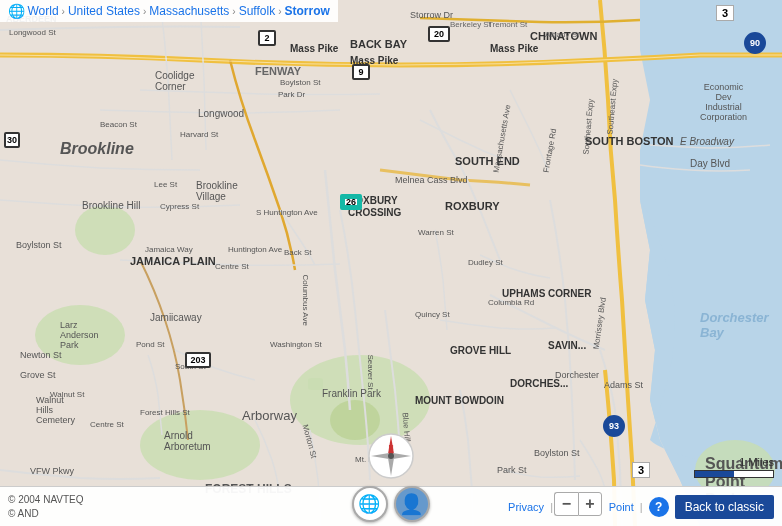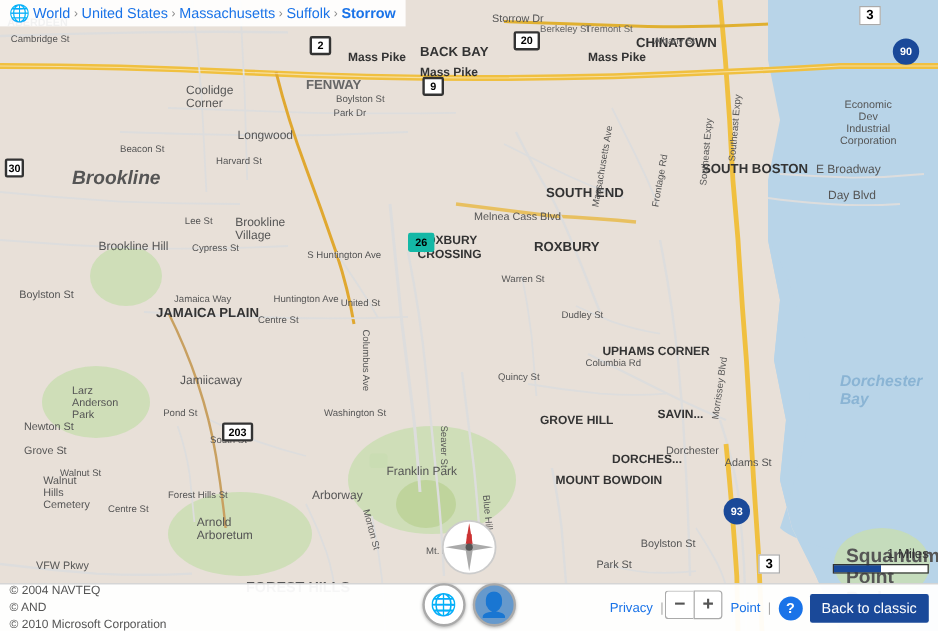--- a/index.html
+++ b/index.html
@@ -328,56 +328,56 @@
   <div style="position:absolute;top:140px;left:60px;font-size:16px;font-weight:bold;color:#555;z-index:5;pointer-events:none;font-style:italic;">Brookline</div>
   <div style="position:absolute;top:155px;left:455px;font-size:11px;font-weight:bold;color:#333;z-index:5;pointer-events:none;">SOUTH END</div>
   <div style="position:absolute;top:195px;left:348px;font-size:10px;font-weight:bold;color:#333;z-index:5;pointer-events:none;line-height:1.2;">ROXBURY<br>CROSSING</div>
   <div style="position:absolute;top:200px;left:445px;font-size:11px;font-weight:bold;color:#333;z-index:5;pointer-events:none;">ROXBURY</div>
   <div style="position:absolute;top:65px;left:255px;font-size:11px;font-weight:bold;color:#666;z-index:5;pointer-events:none;">FENWAY</div>
   <div style="position:absolute;top:255px;left:130px;font-size:11px;font-weight:bold;color:#333;z-index:5;pointer-events:none;">JAMAICA PLAIN</div>
   <div style="position:absolute;top:288px;left:502px;font-size:10px;font-weight:bold;color:#333;z-index:5;pointer-events:none;">UPHAMS CORNER</div>
   <div style="position:absolute;top:345px;left:450px;font-size:10px;font-weight:bold;color:#333;z-index:5;pointer-events:none;">GROVE HILL</div>
   <div style="position:absolute;top:378px;left:510px;font-size:10px;font-weight:bold;color:#333;z-index:5;pointer-events:none;">DORCHES...</div>
   <div style="position:absolute;top:340px;left:548px;font-size:10px;font-weight:bold;color:#333;z-index:5;pointer-events:none;">SAVIN...</div>
-  <div style="position:absolute;top:395px;left:415px;font-size:10px;font-weight:bold;color:#333;z-index:5;pointer-events:none;margin-left:48px;">MOUNT BOWDOIN</div>
+  <div style="position:absolute;top:395px;left:415px;font-size:10px;font-weight:bold;color:#333;z-index:5;pointer-events:none;">MOUNT BOWDOIN</div>
   <div style="position:absolute;top:482px;left:205px;font-size:12px;font-weight:bold;color:#555;z-index:5;pointer-events:none;">FOREST HILLS</div>
   <div style="position:absolute;top:310px;left:700px;font-size:13px;font-weight:bold;color:#8ab4d4;z-index:5;pointer-events:none;font-style:italic;">Dorchester<br>Bay</div>
   <div style="position:absolute;top:455px;left:705px;font-size:16px;font-weight:bold;color:#555;z-index:5;pointer-events:none;">Squantum<br>Point Park</div>
   <div style="position:absolute;top:70px;left:155px;font-size:10px;color:#555;z-index:5;pointer-events:none;">Coolidge<br>Corner</div>
   <div style="position:absolute;top:108px;left:198px;font-size:10px;color:#555;z-index:5;pointer-events:none;">Longwood</div>
   <div style="position:absolute;top:180px;left:196px;font-size:10px;color:#555;z-index:5;pointer-events:none;">Brookline<br>Village</div>
   <div style="position:absolute;top:200px;left:82px;font-size:10px;color:#555;z-index:5;pointer-events:none;">Brookline Hill</div>
   <div style="position:absolute;top:14px;left:6px;font-size:9px;font-weight:bold;color:#555;z-index:5;pointer-events:none;">ABERDEEN</div>
   <div style="position:absolute;top:312px;left:150px;font-size:10px;color:#555;z-index:5;pointer-events:none;">Jamiicaway</div>
   <div style="position:absolute;top:320px;left:60px;font-size:9px;color:#555;z-index:5;pointer-events:none;">Larz<br>Anderson<br>Park</div>
   <div style="position:absolute;top:395px;left:36px;font-size:9px;color:#555;z-index:5;pointer-events:none;">Walnut<br>Hills<br>Cemetery</div>
   <div style="position:absolute;top:430px;left:164px;font-size:10px;color:#555;z-index:5;pointer-events:none;">Arnold<br>Arboretum</div>
   <div style="position:absolute;top:388px;left:322px;font-size:10px;color:#555;z-index:5;pointer-events:none;">Franklin Park</div>
   <div style="position:absolute;top:82px;left:700px;font-size:9px;color:#555;z-index:5;pointer-events:none;text-align:center;">Economic<br>Dev<br>Industrial<br>Corporation</div>
-  <div style="position:absolute;top:136px;left:680px;font-size:10px;color:#555;z-index:5;pointer-events:none;">E Broadway</div>
+  <div style="position:absolute;top:136px;left:680px;font-size:10px;color:#555;z-index:5;pointer-events:none;font-style:italic;">E Broadway</div>
   <div style="position:absolute;top:158px;left:690px;font-size:10px;color:#555;z-index:5;pointer-events:none;">Day Blvd</div>
   <div style="position:absolute;top:465px;left:497px;font-size:9px;color:#555;z-index:5;pointer-events:none;">Park St</div>
   <div style="position:absolute;top:448px;left:534px;font-size:9px;color:#555;z-index:5;pointer-events:none;">Boylston St</div>
   <div style="position:absolute;top:370px;left:555px;font-size:9px;color:#555;z-index:5;pointer-events:none;">Dorchester</div>
   <div style="position:absolute;top:380px;left:604px;font-size:9px;color:#555;z-index:5;pointer-events:none;">Adams St</div>
   <div style="position:absolute;top:240px;left:16px;font-size:9px;color:#555;z-index:5;pointer-events:none;">Boylston St</div>
   <div style="position:absolute;top:350px;left:20px;font-size:9px;color:#555;z-index:5;pointer-events:none;">Newton St</div>
   <div style="position:absolute;top:370px;left:20px;font-size:9px;color:#555;z-index:5;pointer-events:none;">Grove St</div>
   <div style="position:absolute;top:466px;left:30px;font-size:9px;color:#555;z-index:5;pointer-events:none;">VFW Pkwy</div>
 
   <div style="position:absolute;top:55px;left:350px;font-size:10px;font-weight:bold;color:#333;z-index:6;pointer-events:none;transform:rotate(0deg);">Mass Pike</div>
   <div style="position:absolute;top:43px;left:290px;font-size:10px;font-weight:bold;color:#333;z-index:6;pointer-events:none;">Mass Pike</div>
   <div style="position:absolute;top:43px;left:490px;font-size:10px;font-weight:bold;color:#333;z-index:6;pointer-events:none;">Mass Pike</div>
   <div style="position:absolute;top:10px;left:410px;font-size:9px;color:#555;z-index:6;pointer-events:none;">Storrow Dr</div>
   <div style="position:absolute;top:175px;left:395px;font-size:9px;color:#555;z-index:6;pointer-events:none;">Melnea Cass Blvd</div>
   <div style="position:absolute;top:270px;left:305px;font-size:8px;color:#555;z-index:6;pointer-events:none;transform:rotate(90deg);transform-origin:left center;">Columbus Ave</div>
   <div style="position:absolute;top:350px;left:370px;font-size:8px;color:#555;z-index:6;pointer-events:none;transform:rotate(90deg);transform-origin:left center;">Seaver St</div>
   <div style="position:absolute;top:245px;left:145px;font-size:8px;color:#555;z-index:6;pointer-events:none;">Jamaica Way</div>
   <div style="position:absolute;top:245px;left:228px;font-size:8px;color:#555;z-index:6;pointer-events:none;">Huntington Ave</div>
-  <div style="position:absolute;top:248px;left:284px;font-size:8px;color:#555;z-index:6;pointer-events:none;">United St</div>
+  <div style="position:absolute;top:248px;left:284px;font-size:8px;color:#555;z-index:6;pointer-events:none;">Back St</div>
   <div style="position:absolute;top:262px;left:215px;font-size:8px;color:#555;z-index:6;pointer-events:none;">Centre St</div>
   <div style="position:absolute;top:208px;left:256px;font-size:8px;color:#555;z-index:6;pointer-events:none;">S Huntington Ave</div>
   <div style="position:absolute;top:130px;left:180px;font-size:8px;color:#555;z-index:6;pointer-events:none;">Harvard St</div>
   <div style="position:absolute;top:120px;left:100px;font-size:8px;color:#555;z-index:6;pointer-events:none;">Beacon St</div>
   <div style="position:absolute;top:78px;left:280px;font-size:8px;color:#555;z-index:6;pointer-events:none;">Boylston St</div>
   <div style="position:absolute;top:90px;left:278px;font-size:8px;color:#555;z-index:6;pointer-events:none;">Park Dr</div>
   <div style="position:absolute;top:310px;left:415px;font-size:8px;color:#555;z-index:6;pointer-events:none;">Quincy St</div>
   <div style="position:absolute;top:258px;left:468px;font-size:8px;color:#555;z-index:6;pointer-events:none;">Dudley St</div>
   <div style="position:absolute;top:228px;left:418px;font-size:8px;color:#555;z-index:6;pointer-events:none;">Warren St</div>
   <div style="position:absolute;top:298px;left:488px;font-size:8px;color:#555;z-index:6;pointer-events:none;">Columbia Rd</div>
@@ -387,40 +387,40 @@
   <div style="position:absolute;top:130px;left:610px;font-size:8px;color:#555;z-index:6;pointer-events:none;transform:rotate(-85deg);transform-origin:left center;">Southeast Expy</div>
   <div style="position:absolute;top:345px;left:596px;font-size:8px;color:#555;z-index:6;pointer-events:none;transform:rotate(-82deg);transform-origin:left center;">Morrissey Blvd</div>
   <div style="position:absolute;top:30px;left:545px;font-size:8px;color:#666;z-index:6;pointer-events:none;">Albany St</div>
   <div style="position:absolute;top:20px;left:450px;font-size:8px;color:#666;z-index:6;pointer-events:none;">Berkeley St</div>
   <div style="position:absolute;top:20px;left:488px;font-size:8px;color:#666;z-index:6;pointer-events:none;">Tremont St</div>
   <div style="position:absolute;top:340px;left:136px;font-size:8px;color:#555;z-index:6;pointer-events:none;">Pond St</div>
   <div style="position:absolute;top:362px;left:175px;font-size:8px;color:#555;z-index:6;pointer-events:none;">South St</div>
   <div style="position:absolute;top:340px;left:270px;font-size:8px;color:#555;z-index:6;pointer-events:none;">Washington St</div>
   <div style="position:absolute;top:180px;left:154px;font-size:8px;color:#555;z-index:6;pointer-events:none;">Lee St</div>
   <div style="position:absolute;top:202px;left:160px;font-size:8px;color:#555;z-index:6;pointer-events:none;">Cypress St</div>
-  <div style="position:absolute;top:408px;left:260px;font-size:10px;color:#555;z-index:6;pointer-events:none;">Arborway</div>
+  <div style="position:absolute;top:408px;left:242px;font-size:13px;color:#555;z-index:6;pointer-events:none;">Arborway</div>
   <div style="position:absolute;top:420px;left:305px;font-size:8px;color:#555;z-index:6;pointer-events:none;transform:rotate(75deg);transform-origin:left center;">Morton St</div>
   <div style="position:absolute;top:408px;left:405px;font-size:8px;color:#555;z-index:6;pointer-events:none;transform:rotate(85deg);transform-origin:left center;">Blue Hill Ave</div>
   <div style="position:absolute;top:420px;left:90px;font-size:8px;color:#555;z-index:6;pointer-events:none;">Centre St</div>
   <div style="position:absolute;top:408px;left:140px;font-size:8px;color:#555;z-index:6;pointer-events:none;">Forest Hills St</div>
   <div style="position:absolute;top:455px;left:355px;font-size:8px;color:#555;z-index:6;pointer-events:none;">Mt. Hill Ave</div>
   <div style="position:absolute;top:390px;left:50px;font-size:8px;color:#555;z-index:6;pointer-events:none;">Walnut St</div>
-  <div style="position:absolute;top:28px;left:9px;font-size:8px;color:#555;z-index:6;pointer-events:none;">Cambridge St</div>
+  <div style="position:absolute;top:28px;left:9px;font-size:8px;color:#555;z-index:6;pointer-events:none;">Longwood St</div>
 
   <div style="position:absolute;top:30px;left:258px;z-index:9;background:white;border:2px solid #333;border-radius:2px;width:18px;height:16px;display:flex;align-items:center;justify-content:center;font-size:9px;font-weight:bold;">2</div>
 
   <div style="position:absolute;top:64px;left:352px;z-index:9;background:white;border:2px solid #333;border-radius:2px;width:18px;height:16px;display:flex;align-items:center;justify-content:center;font-size:9px;font-weight:bold;">9</div>
 
   <div style="position:absolute;top:26px;left:428px;z-index:9;background:white;border:2px solid #333;border-radius:2px;width:22px;height:16px;display:flex;align-items:center;justify-content:center;font-size:9px;font-weight:bold;">20</div>
 
   <div style="position:absolute;top:32px;left:744px;z-index:9;background:#1a4999;color:white;border:2px solid #1a4999;border-radius:50%;width:22px;height:22px;display:flex;align-items:center;justify-content:center;font-size:9px;font-weight:bold;">90</div>
 
   <div style="position:absolute;top:132px;left:4px;z-index:9;background:white;border:2px solid #333;border-radius:2px;width:16px;height:16px;display:flex;align-items:center;justify-content:center;font-size:9px;font-weight:bold;">30</div>
 
-  <div style="position:absolute;top:194px;left:340px;z-index:9;background:white;border:8px solid #14b8a6;border-radius:2px;width:22px;height:16px;display:flex;align-items:center;justify-content:center;font-size:9px;font-weight:bold;">26</div>
+  <div style="position:absolute;top:194px;left:340px;z-index:9;background:white;border:5px solid #14b8a6;border-radius:2px;width:22px;height:16px;display:flex;align-items:center;justify-content:center;font-size:9px;font-weight:bold;">26</div>
 
   <div style="position:absolute;top:352px;left:185px;z-index:9;background:white;border:2px solid #333;border-radius:2px;width:26px;height:16px;display:flex;align-items:center;justify-content:center;font-size:9px;font-weight:bold;">203</div>
 
   <div style="position:absolute;top:415px;left:603px;z-index:9;background:#1a4999;color:white;border:2px solid #1a4999;border-radius:50%;width:22px;height:22px;display:flex;align-items:center;justify-content:center;font-size:9px;font-weight:bold;">93</div>
 
   <div style="position:absolute;top:5px;right:48px;z-index:9;background:white;border:1px solid #aaa;padding:1px 5px;font-size:11px;font-weight:bold;">3</div>
 
   <div style="position:absolute;bottom:48px;right:132px;z-index:9;background:white;border:1px solid #aaa;padding:1px 5px;font-size:11px;font-weight:bold;">3</div>
 
   <div id="compass-rose">
@@ -438,21 +438,20 @@
       <circle cx="24" cy="24" r="3" fill="#555"></circle>
 
       <text x="24" y="18" text-anchor="middle" font-size="7" font-weight="bold" fill="#cc3333">N</text>
     </svg>
   </div>
 
   <div id="bottom-toolbar">
     <div id="copyright-text">
       <div>© 2004 NAVTEQ</div>
       <div>© AND</div>
-      <div>© 2010 Microsoft Corporation</div>
     </div>
 
     <div id="map-controls-center">
       <div class="globe-btn" title="Map view">
         <span>🌐</span>
       </div>
       <div class="person-btn" title="Streetside">
         <span style="color:white;font-size:20px;">👤</span>
       </div>
     </div>

